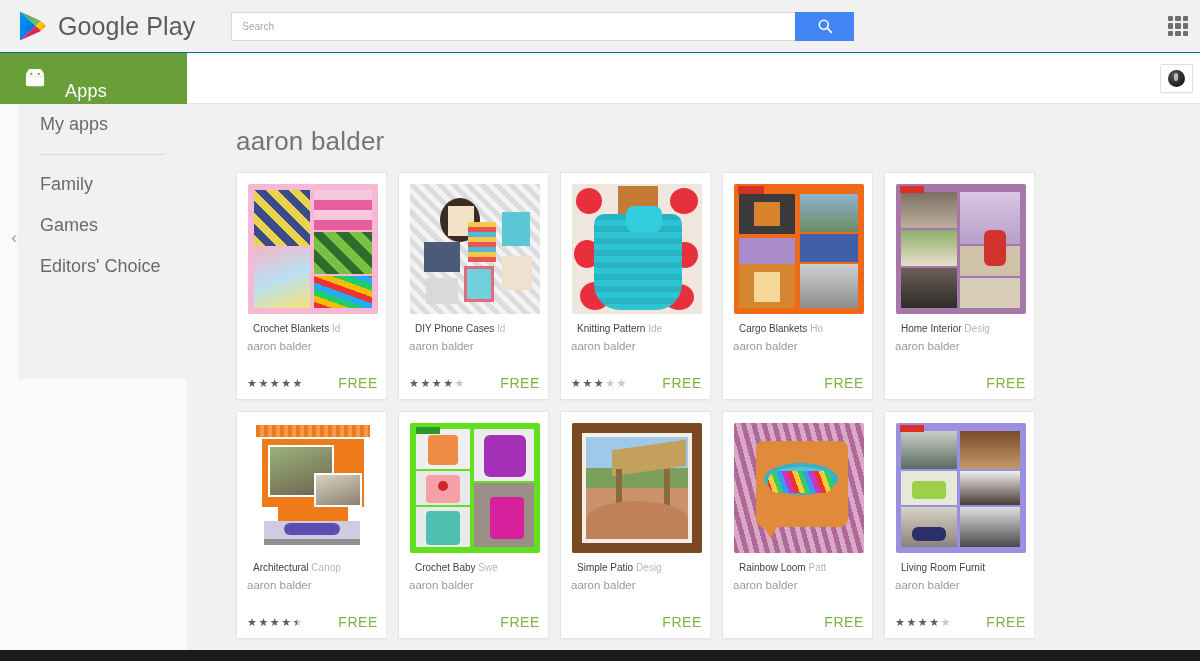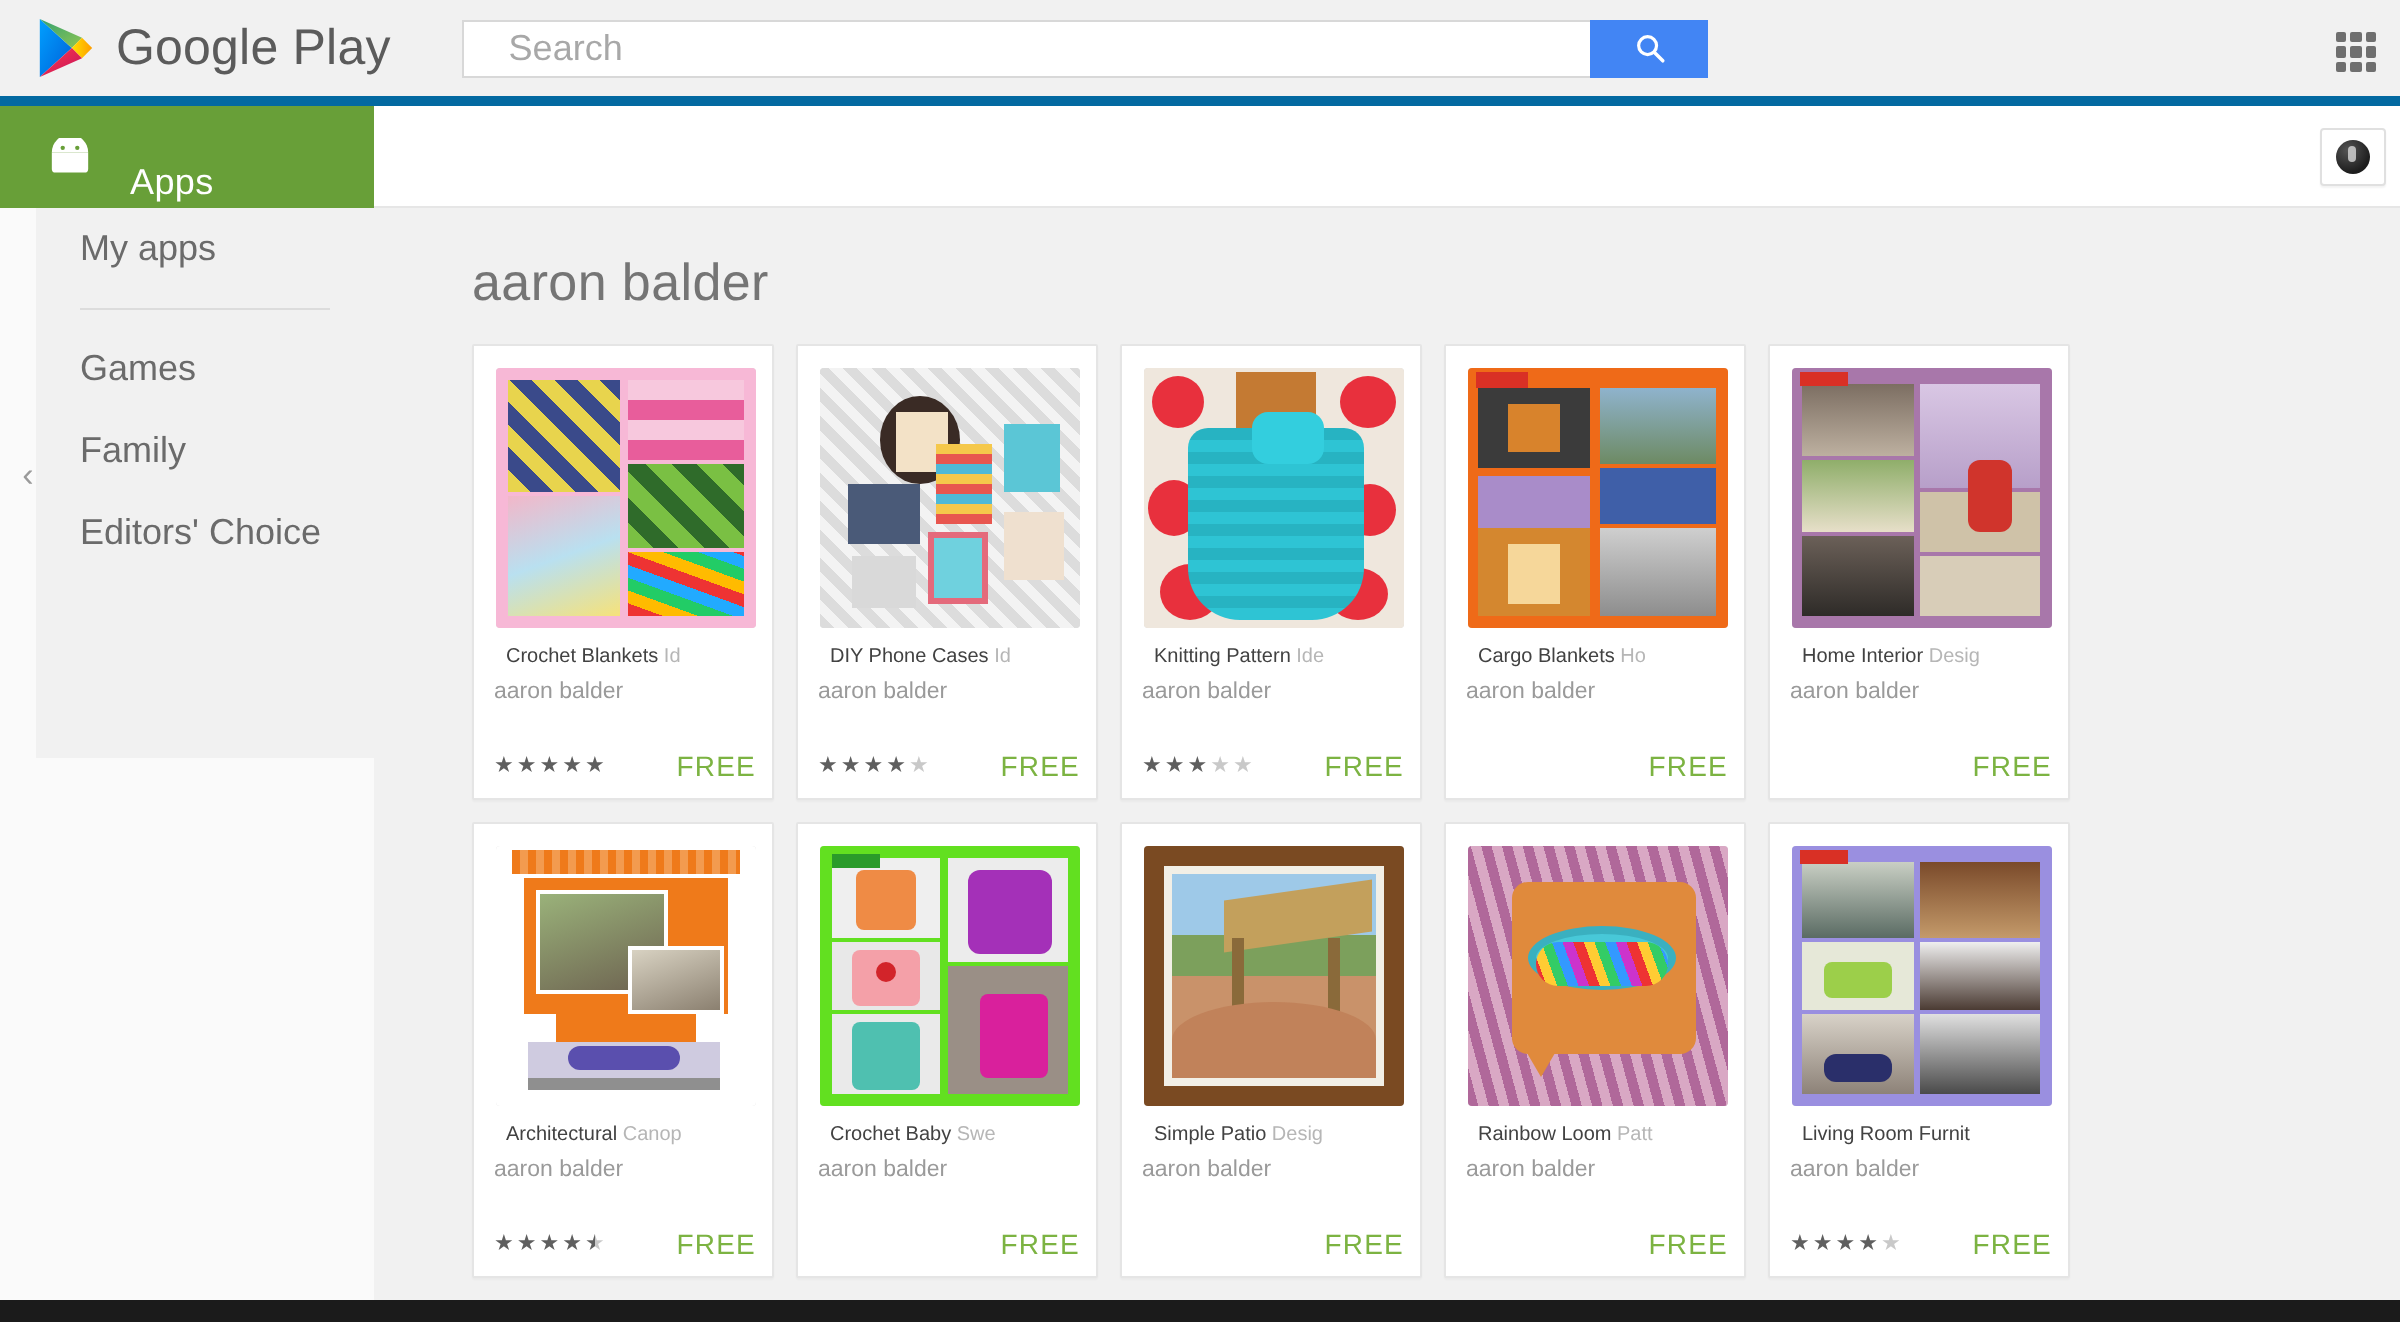--- a/index.html
+++ b/index.html
@@ -7,36 +7,36 @@
     width: 1200px; height: 661px;
     font-family: "Liberation Sans", sans-serif;
     background: #ffffff;
     overflow: hidden;
   }
   .page { position: relative; width: 1200px; height: 661px; background: #fafafa; }
 
   
   .topbar {
     position: absolute; top: 0; left: 0; width: 1200px; height: 53px;
-    background: #f1f1f1; border-bottom: 5px solid #0369a1;
+    background: #f1f1f1; border-bottom: 1px solid #0369a1;
     display: flex; align-items: center;
   }
   .brand { display: flex; align-items: center; margin-left: 18px; }
   .play-logo { width: 30px; height: 32px; margin-right: 10px; }
   .brand-text {
     font-size: 25px; color: #5b5b5b; letter-spacing: .1px; font-weight: 400;
     white-space: nowrap;
   }
   .search-wrap {
     display: flex; align-items: center; margin-left: 36px;
     height: 29px; width: 623px;
   }
   .search-input {
     flex: 1; height: 29px; border: 1px solid #d8d8d8; border-right: none;
-    background: #fff; padding: 0 22px; font-size: 18px; color: #444;
+    background: #fff; padding: 0 10px; font-size: 10px; color: #444;
     font-family: "Liberation Sans", sans-serif; outline: none;
   }
   .search-input::placeholder { color: #a8a8a8; }
   .search-btn {
     width: 59px; height: 29px; background: #4285f4; border: none;
     display: flex; align-items: center; justify-content: center; cursor: pointer;
   }
   .grid-icon {
     position: absolute; right: 12px; top: 16px;
     width: 20px; height: 20px;
@@ -250,22 +250,22 @@
 
 
     <div class="avatar-box">
       <div class="avatar"></div>
     </div>
   </div>
 
   <div class="sidebar">
     <div class="side-item">My apps</div>
     <div class="side-divider"></div>
+    <div class="side-item">Family</div>
     <div class="side-item">Games</div>
-    <div class="side-item">Family</div>
     <div class="side-item">Editors' Choice</div>
   </div>
 
   <div class="collapse-arrow">‹</div>
 
 
   <div class="content">
     <div class="page-title">aaron balder</div>
     <div class="grid" id="card-grid">
         <div class="card">

